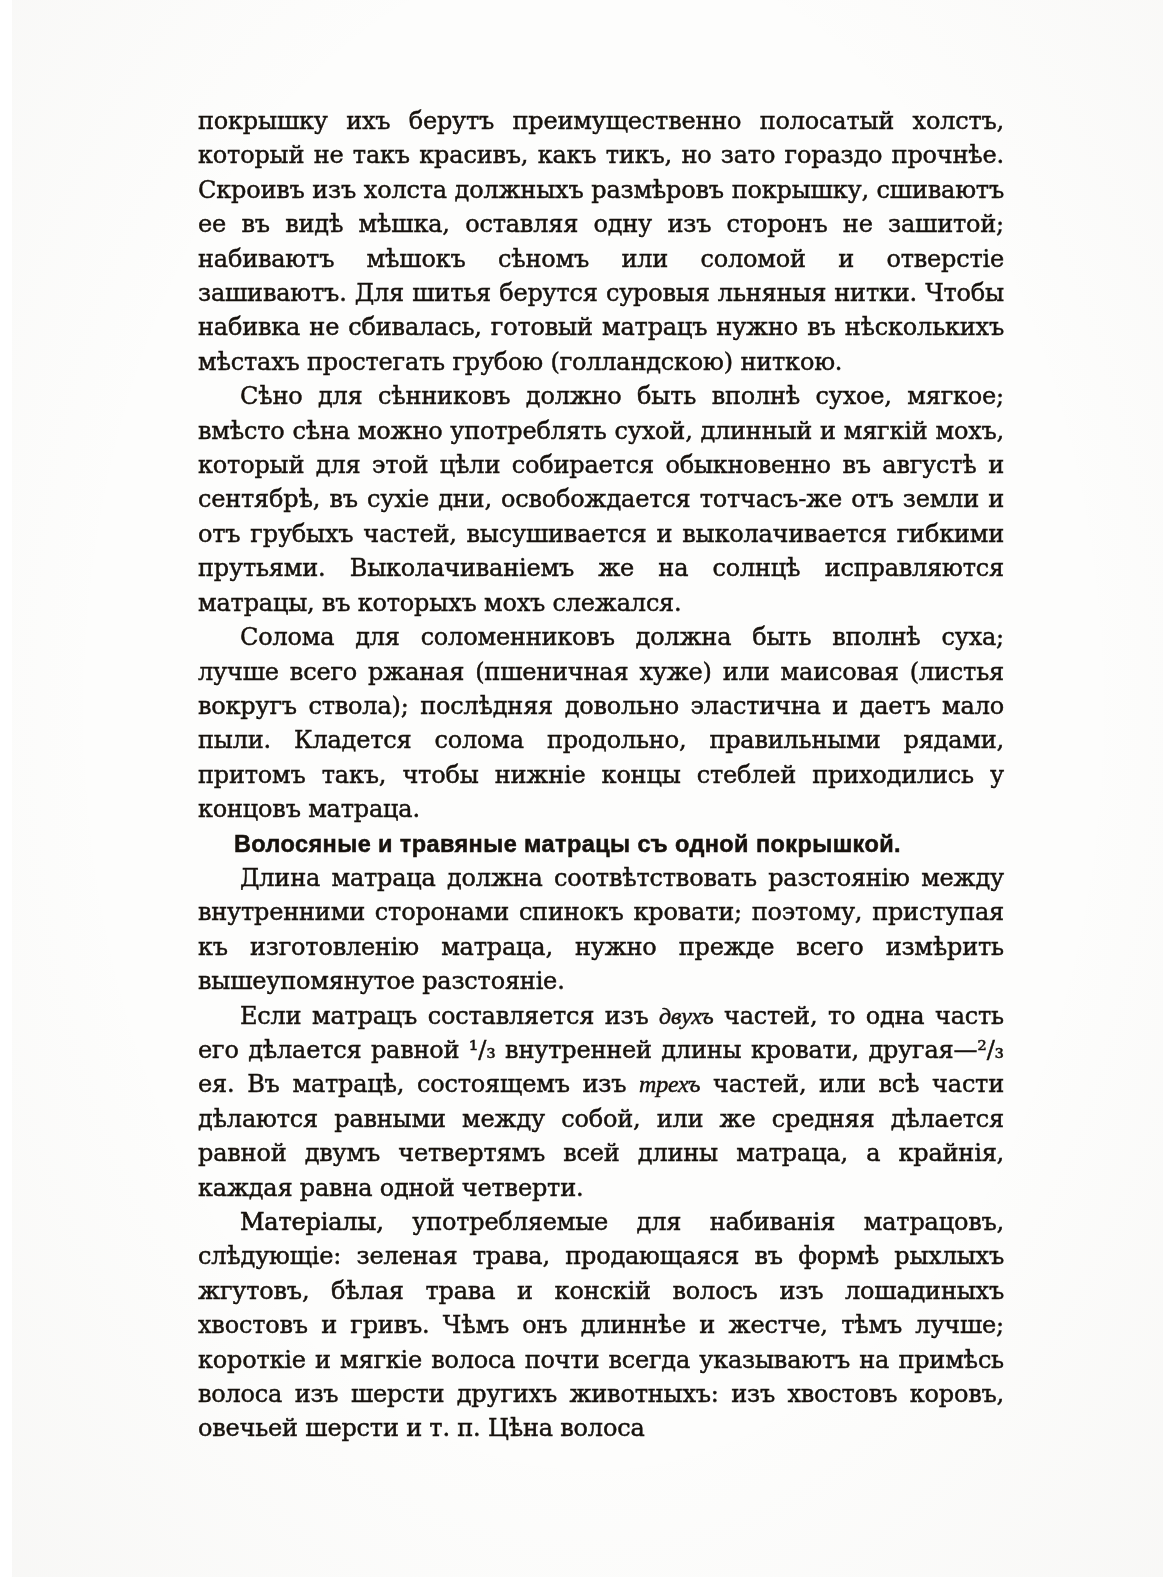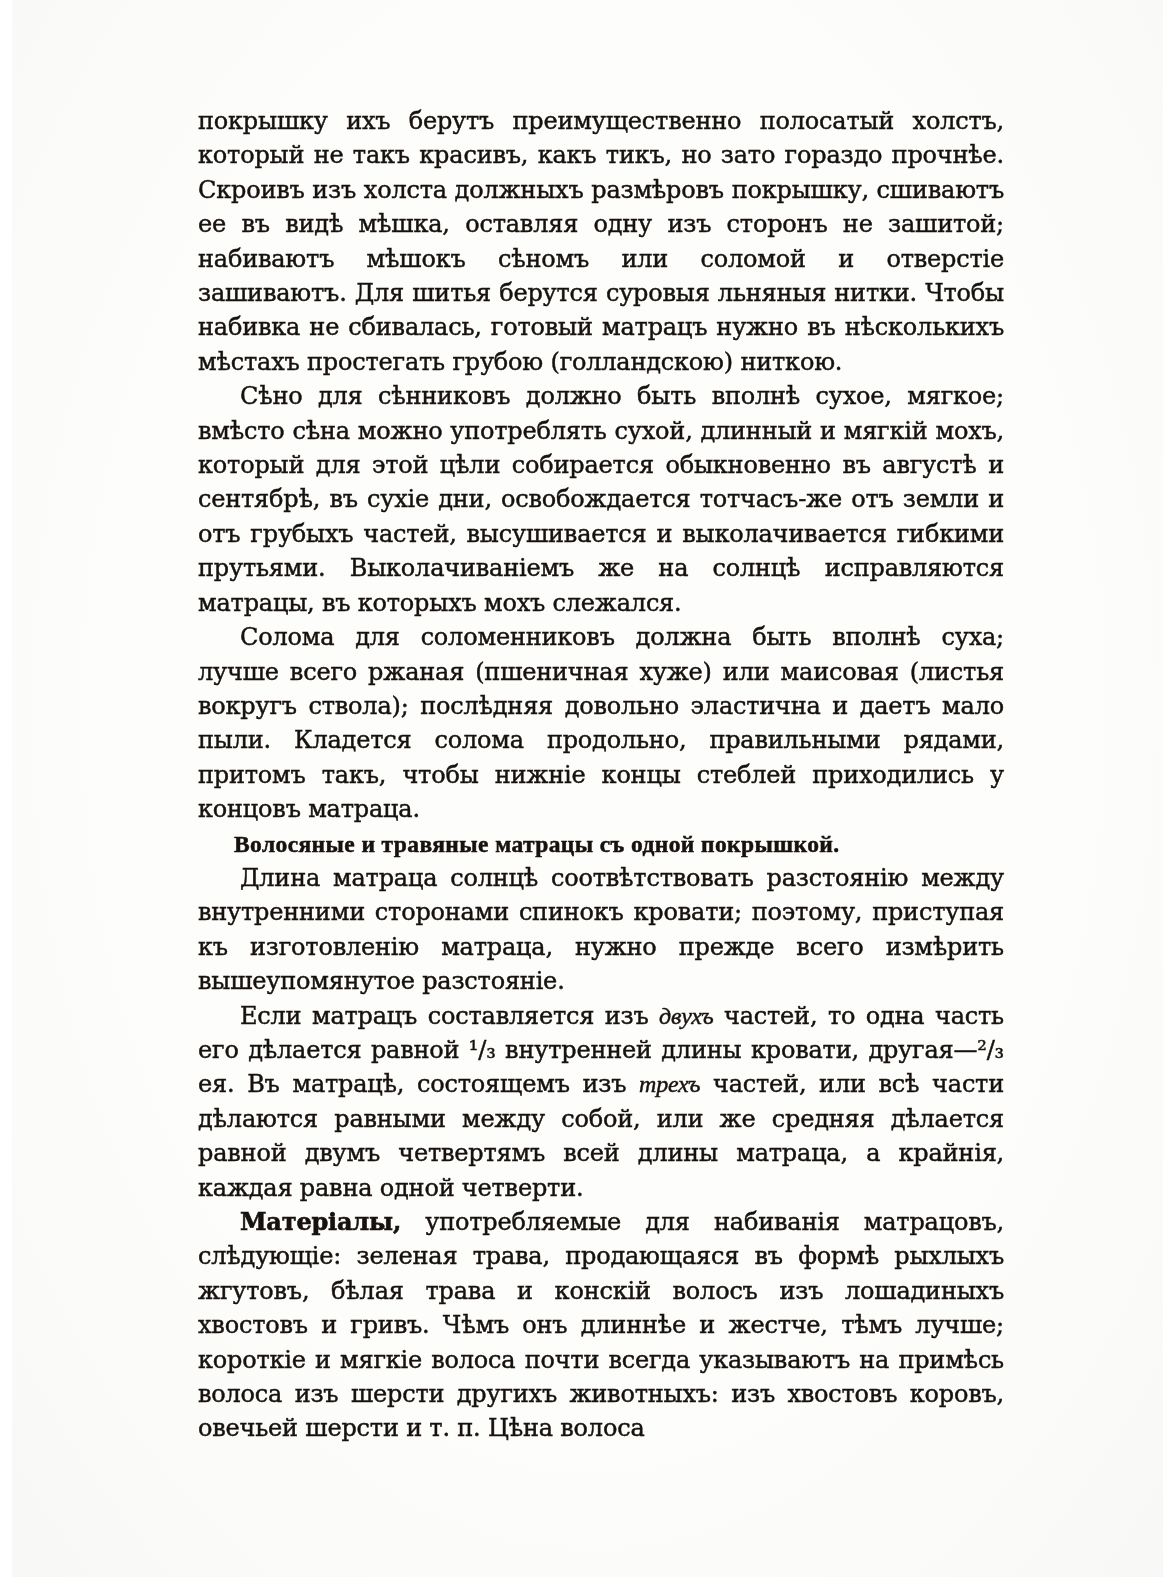--- a/index.html
+++ b/index.html
@@ -31,39 +31,39 @@
     -webkit-text-stroke: 0.45px #17120d;
   }
   .block {
     margin: 0;
     padding: 0;
   }
   p.paragraph.indent { text-indent: 42px; }
   p.paragraph.no-indent { text-indent: 0; }
   h2.heading {
     margin: 0;
-    font-family: Liberation Serif, serif;
+    font-family: Liberation Sans, sans-serif;
     font-weight: bold;
     font-size: 23.5px;
     line-height: 34.4px;
     letter-spacing: 0.4px;
     text-indent: 36px;
     text-align: left;
     -webkit-text-stroke: 0.5px #17120d;
   }
   .seg.regular { font-style: normal; }
   .seg.italic  { font-style: italic; font-family: Liberation Serif, serif; }
-  .seg.bold    { font-weight: bold; -webkit-text-stroke: 0.6px #17120d; }
+  .seg.bold    { font-weight: normal; -webkit-text-stroke: 0.6px #17120d; }
 </style>
 </head>
 <body>
 
 <div class="page">
   <div class="text-block" style="color: rgb(23, 18, 13);">
       <p class="block paragraph no-indent"><span class="seg regular">покрышку ихъ берутъ преимущественно полосатый холстъ, который не такъ красивъ, какъ тикъ, но зато гораздо прочнѣе. Скроивъ изъ холста должныхъ размѣровъ покрышку, сшиваютъ ее въ видѣ мѣшка, оставляя одну изъ сторонъ не зашитой; набиваютъ мѣшокъ сѣномъ или соломой и отверстіе зашиваютъ. Для шитья берутся суровыя льняныя нитки. Чтобы набивка не сбивалась, готовый матрацъ нужно въ нѣсколькихъ мѣстахъ простегать грубою (голландскою) ниткою.</span></p>
       <p class="block paragraph indent"><span class="seg regular">Сѣно для сѣнниковъ должно быть вполнѣ сухое, мягкое; вмѣсто сѣна можно употреблять сухой, длинный и мягкій мохъ, который для этой цѣли собирается обыкновенно въ августѣ и сентябрѣ, въ сухіе дни, освобождается тотчасъ-же отъ земли и отъ грубыхъ частей, высушивается и выколачивается гибкими прутьями. Выколачиваніемъ же на солнцѣ исправляются матрацы, въ которыхъ мохъ слежался.</span></p>
       <p class="block paragraph indent"><span class="seg regular">Солома для соломенниковъ должна быть вполнѣ суха; лучше всего ржаная (пшеничная хуже) или маисовая (листья вокругъ ствола); послѣдняя довольно эластична и даетъ мало пыли. Кладется солома продольно, правильными рядами, притомъ такъ, чтобы нижніе концы стеблей приходились у концовъ матраца.</span></p>
       <h2 class="block heading indent"><span class="seg regular">Волосяные и травяные матрацы съ одной покрышкой.</span></h2>
-      <p class="block paragraph indent"><span class="seg regular">Длина матраца солнцѣ соотвѣтствовать разстоянію между внутренними сторонами спинокъ кровати; поэтому, приступая къ изготовленію матраца, нужно прежде всего измѣрить вышеупомянутое разстояніе.</span></p>
+      <p class="block paragraph indent"><span class="seg regular">Длина матраца должна соотвѣтствовать разстоянію между внутренними сторонами спинокъ кровати; поэтому, приступая къ изготовленію матраца, нужно прежде всего измѣрить вышеупомянутое разстояніе.</span></p>
       <p class="block paragraph indent"><span class="seg regular">Если матрацъ составляется изъ </span><span class="seg italic">двухъ</span><span class="seg regular"> частей, то одна часть его дѣлается равной ¹/₃ внутренней длины кровати, другая—²/₃ ея. Въ матрацѣ, состоящемъ изъ </span><span class="seg italic">трехъ</span><span class="seg regular"> частей, или всѣ части дѣлаются равными между собой, или же средняя дѣлается равной двумъ четвертямъ всей длины матраца, а крайнія, каждая равна одной четверти.</span></p>
       <p class="block paragraph indent"><span class="seg bold">Матеріалы,</span><span class="seg regular"> употребляемые для набиванія матрацовъ, слѣдующіе: зеленая трава, продающаяся въ формѣ рыхлыхъ жгутовъ, бѣлая трава и конскій волосъ изъ лошадиныхъ хвостовъ и гривъ. Чѣмъ онъ длиннѣе и жестче, тѣмъ лучше; короткіе и мягкіе волоса почти всегда указываютъ на примѣсь волоса изъ шерсти другихъ животныхъ: изъ хвостовъ коровъ, овечьей шерсти и т. п. Цѣна волоса</span></p>
     </div>
 </div>
 
 </body></html>

